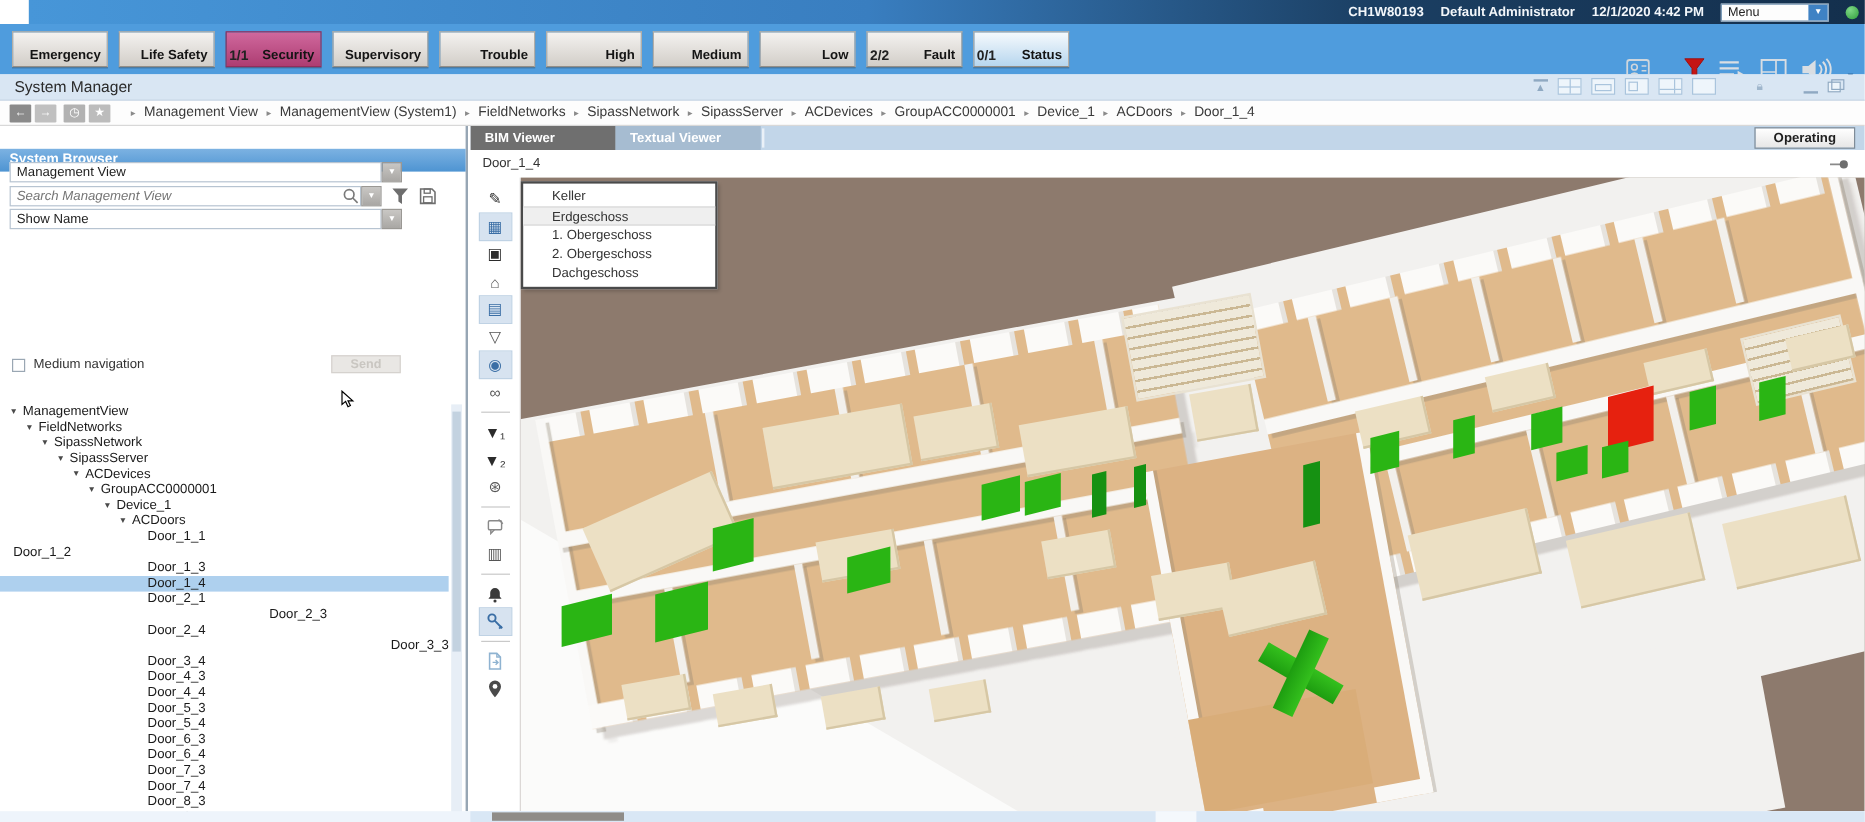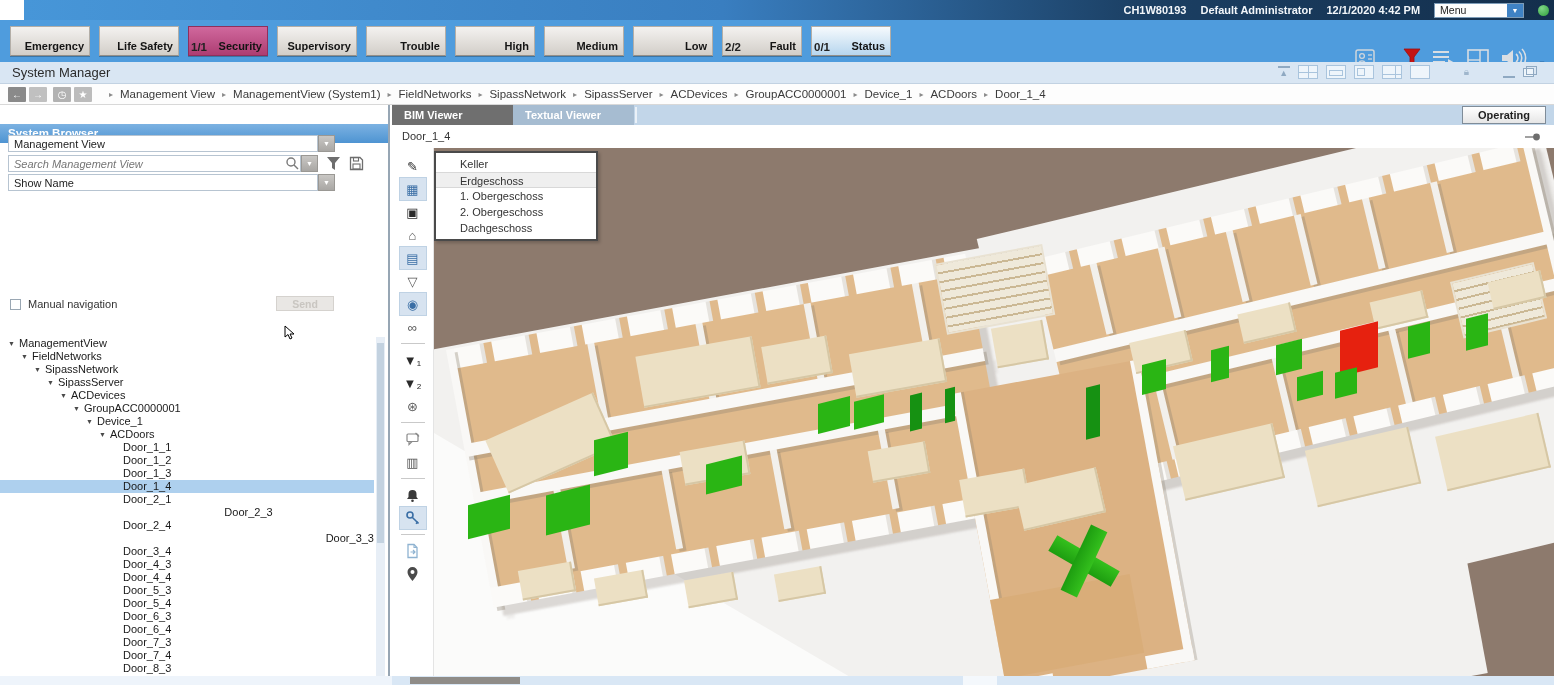--- a/index.html
+++ b/index.html
@@ -317,21 +317,21 @@
     </svg>
   </div>
 
   <div class="ctl-row" style="top:69px">
     <span class="selbox">Show Name</span>
     <span class="droparr">▼</span>
   </div>
 
   <div id="manualnav">
     <span class="cb"></span>
-    <span class="lb">Manual navigation</span>
+    <span class="lb">Medium navigation</span>
   </div>
   <div id="sendbtn">Send</div>
 
   <div id="tree">
       <div class="trow" style="padding-left: 8px;">
         <span class="ar">▼</span>
         <span>ManagementView</span>
       </div>
       <div class="trow" style="padding-left: 21px;">
         <span class="ar">▼</span>
@@ -358,21 +358,21 @@
         <span>Device_1</span>
       </div>
       <div class="trow" style="padding-left: 99px;">
         <span class="ar">▼</span>
         <span>ACDoors</span>
       </div>
       <div class="trow" style="padding-left: 112px;">
         <span class="ar"></span>
         <span>Door_1_1</span>
       </div>
-      <div class="trow" style="padding-left: 112px;">
+      <div class="trow" style="">
         <span class="ar"></span>
         <span>Door_1_2</span>
       </div>
       <div class="trow" style="padding-left: 112px;">
         <span class="ar"></span>
         <span>Door_1_3</span>
       </div>
       <div class="trow sel" style="padding-left: 112px;">
         <span class="ar"></span>
         <span>Door_1_4</span>

